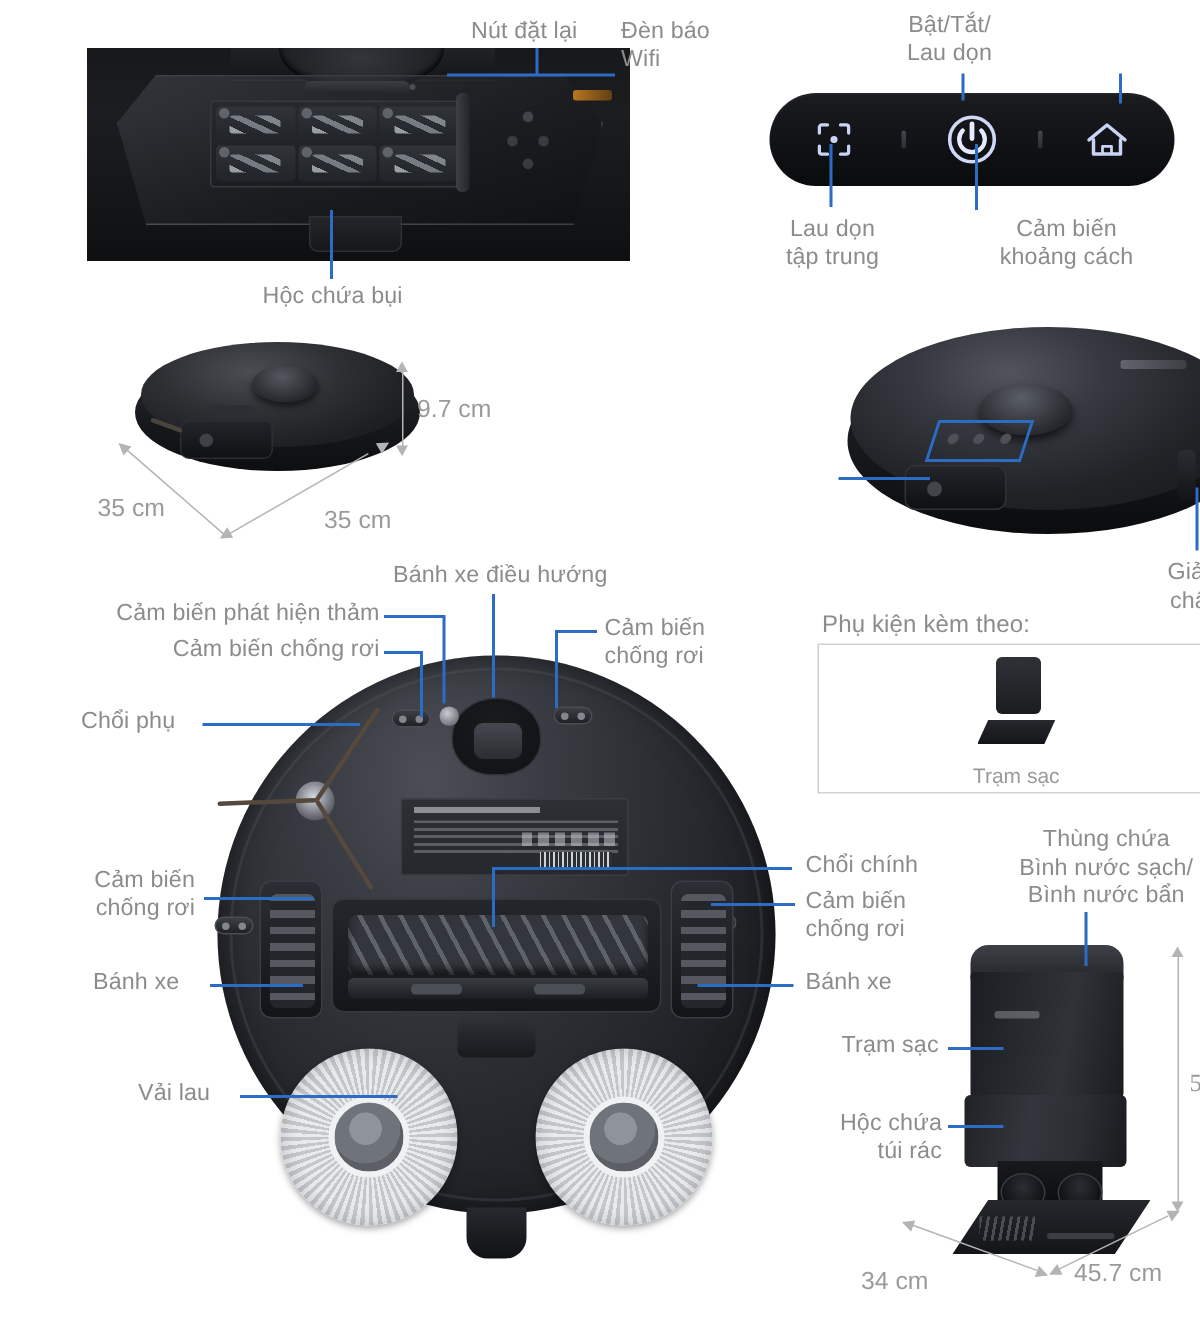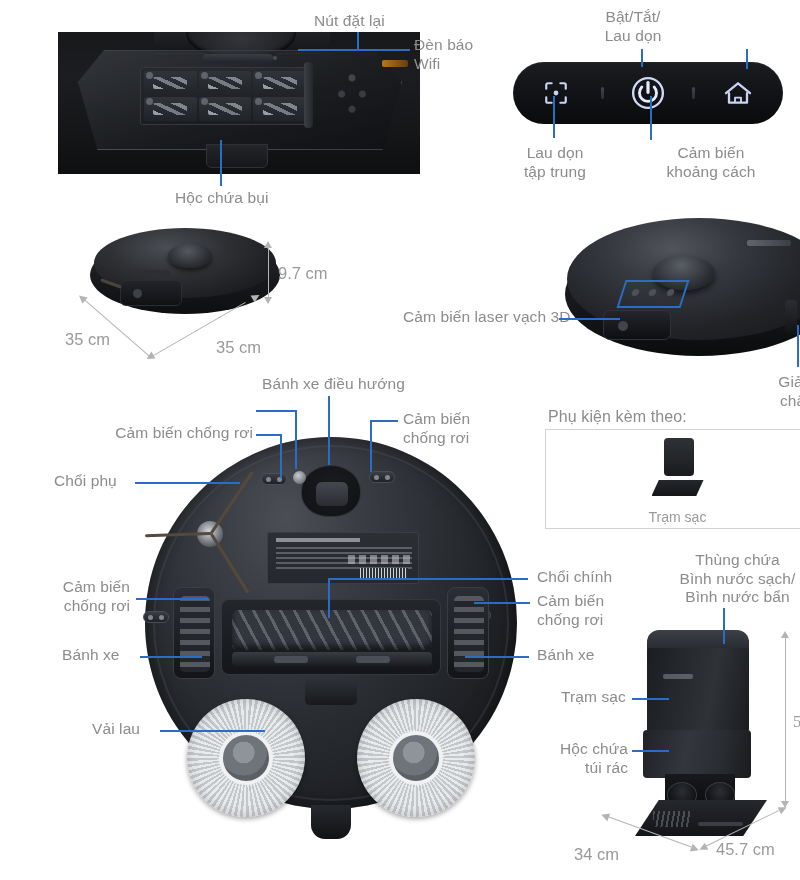--- a/index.html
+++ b/index.html
@@ -496,21 +496,21 @@
     <div class="hinge"></div>
     <div class="ghost"></div>
     <div class="handle"></div>
     <div class="resetdot"></div>
     <div class="wifidot"></div>
   </div>
 
   <div class="lbl" style="left:274px; top:12px;">Nút đặt lại</div>
   <div class="ln v" style="left:317px; top:32px; height:18px;"></div>
 
-  <div class="lbl" style="left:374px; top:36px;">Đèn báo
+  <div class="lbl" style="left:374px; top:12px;">Đèn báo
 Wifi</div>
   <div class="ln h" style="left:258px; top:49px; width:112px;"></div>
 
   <div class="lbl" style="left:135px; top:189px;">Hộc chứa bụi</div>
   <div class="ln v" style="left:180px; top:140px; height:46px;"></div>
 
   <div id="ctrl-panel">
     <svg class="btn spot-ic" viewBox="0 0 24 24" fill="none">
       <path d="M3 8V4.5A1.5 1.5 0 0 1 4.5 3H8M16 3h3.5A1.5 1.5 0 0 1 21 4.5V8M21 16v3.5a1.5 1.5 0 0 1-1.5 1.5H16M8 21H4.5A1.5 1.5 0 0 1 3 19.5V16" stroke="#c9d4f5" stroke-width="2" stroke-linecap="round"></path>
       <circle cx="12" cy="12" r="2.2" fill="#c9d4f5"></circle>
@@ -584,21 +584,20 @@
     <div class="panel-hl"></div>
     <div class="panel-btns">
       <i></i>
       <i></i>
       <i></i>
     </div>
     <div class="laser-box"></div>
     <div class="bumpgap"></div>
   </div>
 
-  <div class="lbl" style="left:363px; top:308px;">Cảm biến laser vạch 3D</div>
   <div class="ln h" style="left:519px; top:318px; width:61px;"></div>
 
   <div class="lbl c" style="left:722px; top:373px; width:70px;">Giảm
 chấn</div>
   <div class="ln v" style="left:757px; top:325px; height:42px;"></div>
 
   <div id="robot-bottom">
     <div class="shell"></div>
     <div class="ring"></div>
     <div class="caster"></div>
@@ -625,20 +624,21 @@
     <div class="wheel wheel-r"></div>
     <div class="tank-clip"></div>
     <div class="mop mop-l"></div>
     <div class="mop mop-r"></div>
     <div class="rearnub"></div>
   </div>
 
   <div class="lbl" style="left:222px; top:375px;">Bánh xe điều hướng</div>
   <div class="ln v" style="left:288px; top:396px; height:69px;"></div>
 
+  <div class="lbl r" style="left:8px; top:400px; width:205px;">Cảm biến phát hiện thảm</div>
   <div class="ln h" style="left:216px; top:410px; width:40px;"></div>
   <div class="ln v" style="left:255px; top:410px; height:59px;"></div>
 
   <div class="lbl r" style="left:8px; top:424px; width:205px;">Cảm biến chống rơi</div>
   <div class="ln h" style="left:216px; top:434px; width:25px;"></div>
   <div class="ln v" style="left:240px; top:434px; height:44px;"></div>
 
   <div class="lbl" style="left:363px; top:410px;">Cảm biến
 chống rơi</div>
   <div class="ln h" style="left:330px; top:420px; width:28px;"></div>

